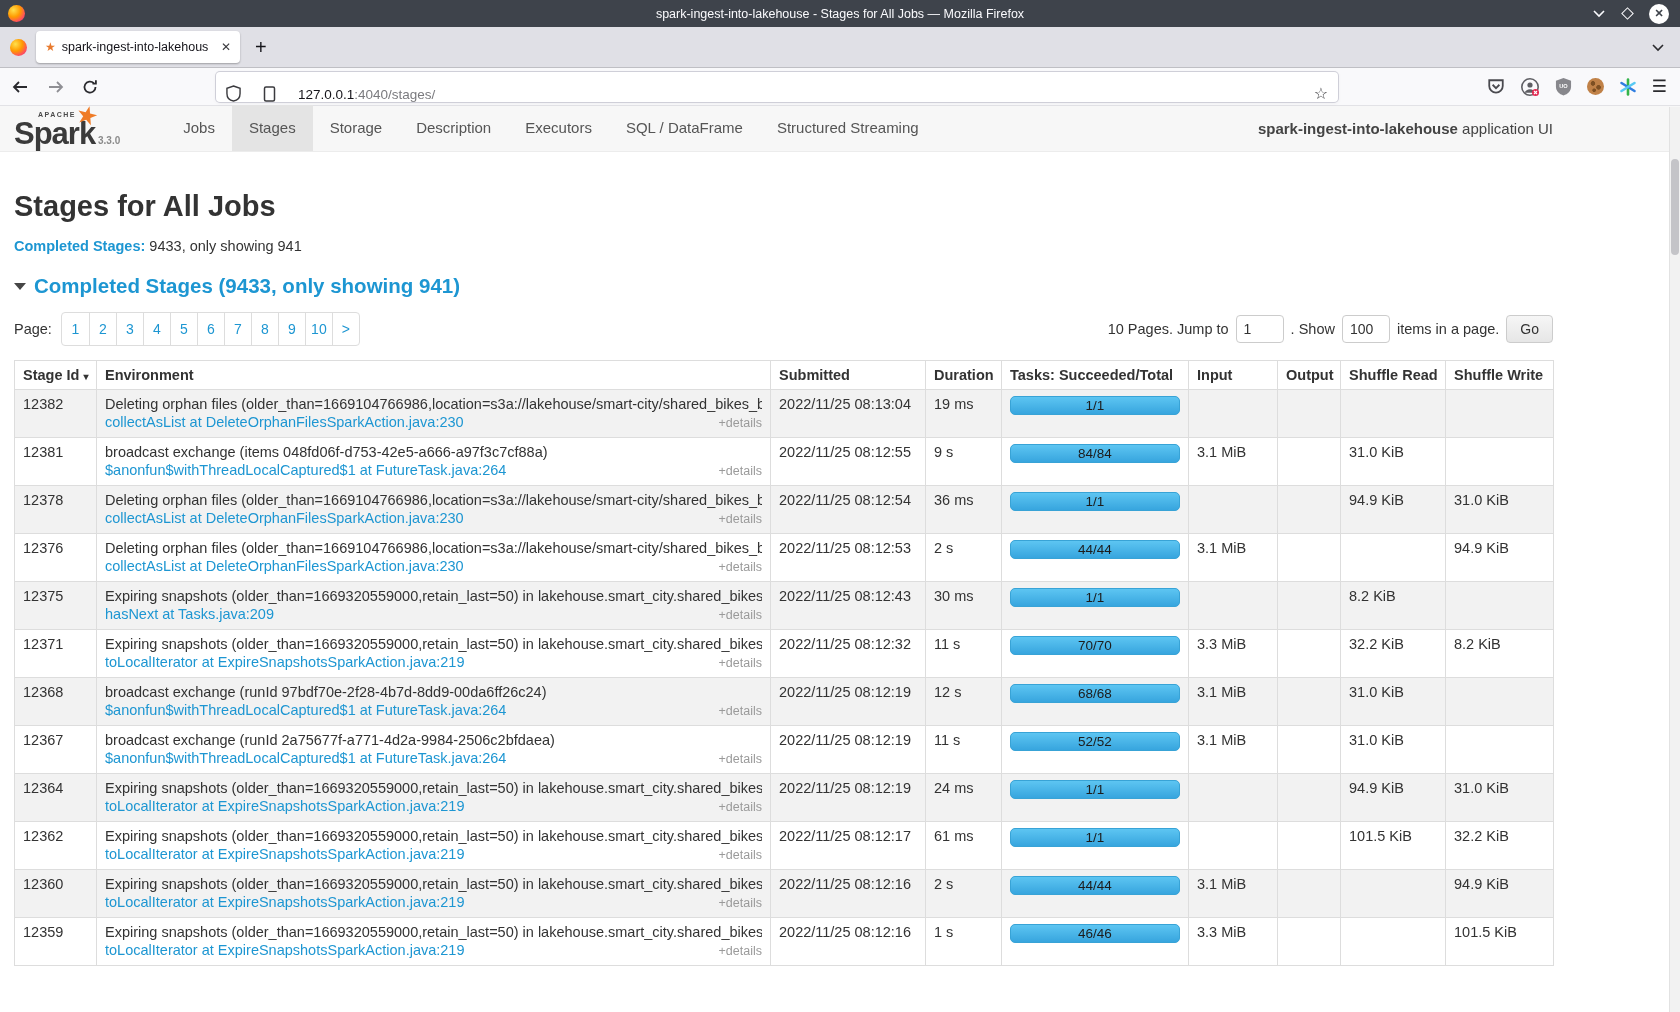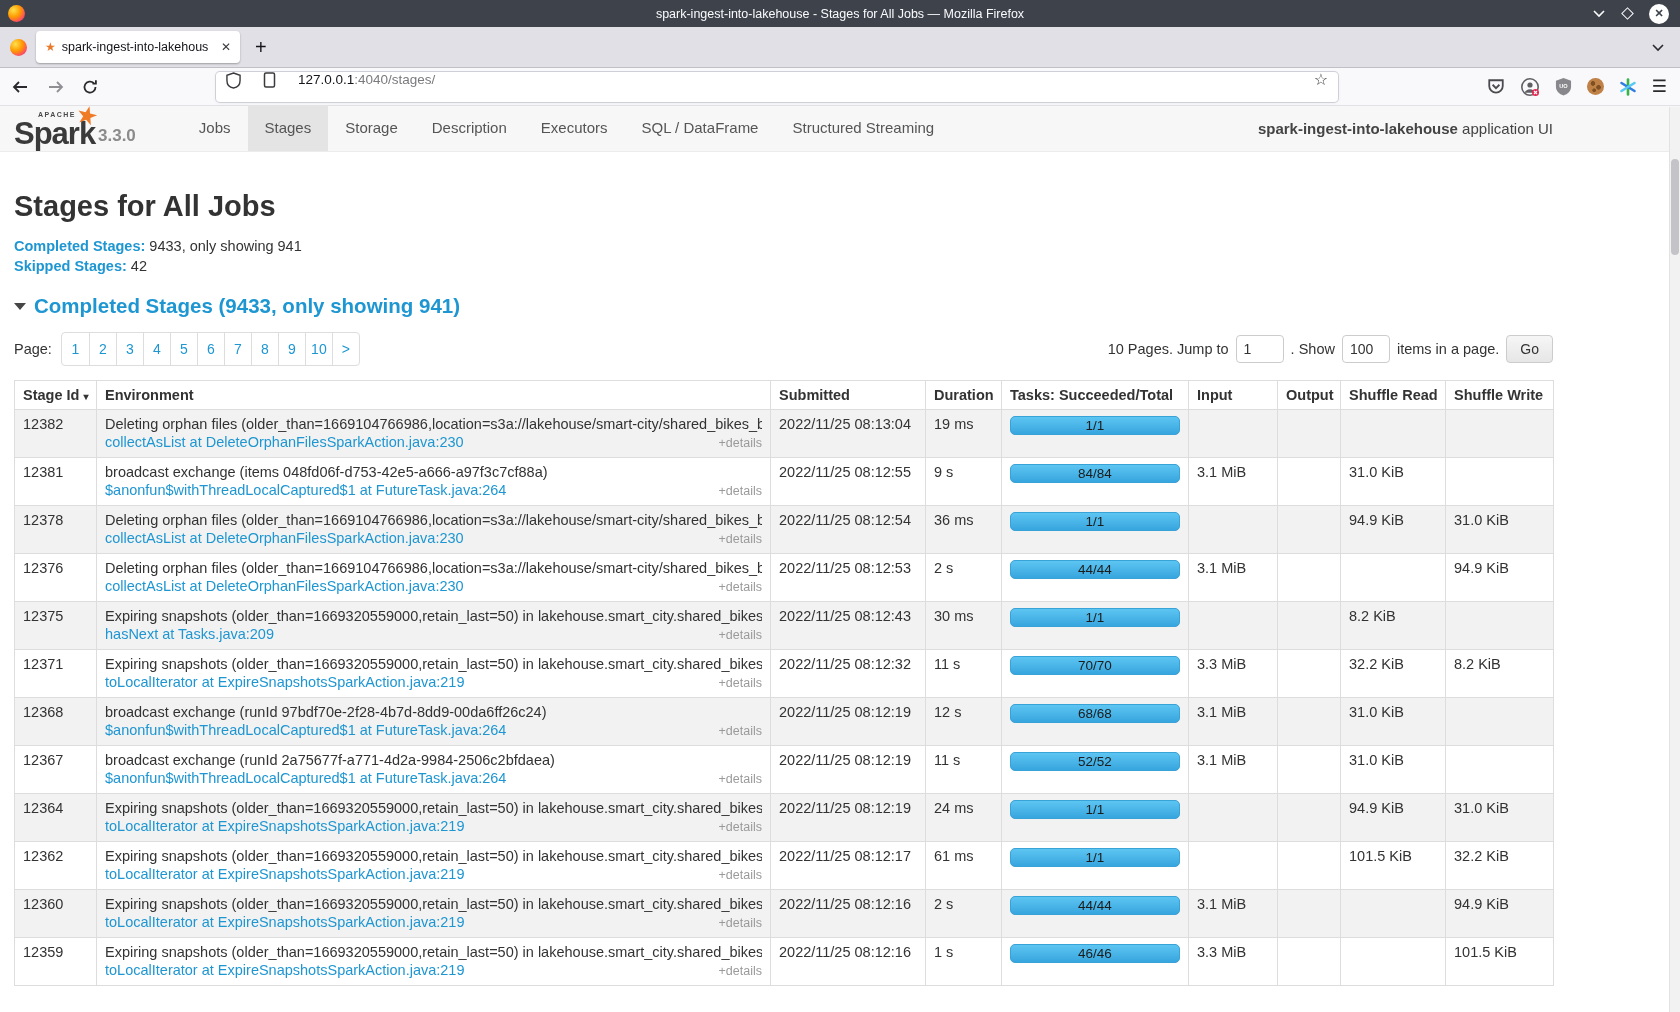--- a/index.html
+++ b/index.html
@@ -25,41 +25,41 @@
     font-size:12.5px; color:#15141a; }
   .favicon { color:#e87a2e; font-size:12px; line-height:1; }
   .tab-title { flex:1; white-space:nowrap; overflow:hidden; }
   .tab-close { color:#3a3a3e; font-size:12px; }
   .newtab { font-size:20px; color:#15141a; margin-left:15px; font-weight:400; }
   .tabs-chevron { margin-left:auto; margin-right:15px; }
   
   .navbar { height:38px; background:#f9f9fb; border-bottom:1px solid #e2e2e6; display:flex; align-items:center; }
   .nav-btn { width:28px; display:flex; justify-content:center; align-items:center; }
   .urlbar { margin-left:112px; width:1122px; height:30px; background:#fff; border-radius:4px;
-    box-shadow:0 0 0 1px #cfcfd8, 0 1px 4px rgba(0,0,0,.06); display:flex; align-items:flex-start;
+    box-shadow:0 0 0 1px #cfcfd8, 0 1px 4px rgba(0,0,0,.06); display:flex; align-items:flex-end;
     padding:0 10px; gap:22px; }
   .url-text { font-size:13.5px; color:#7a7a7e; flex:1; white-space:nowrap; }
   .url-host { color:#15141a; }
   .bookmark-star { font-size:16px; color:#3a3a3e; line-height:1; }
   .nav-right { margin-left:auto; display:flex; align-items:center; gap:15px; margin-right:13px; }
   .cookie { width:17px; height:17px; border-radius:50%;
     background:radial-gradient(circle at 35% 32%, #7d4f22 2px, rgba(0,0,0,0) 2.6px),
                radial-gradient(circle at 68% 55%, #7d4f22 2px, rgba(0,0,0,0) 2.6px),
                radial-gradient(circle at 42% 72%, #7d4f22 1.5px, rgba(0,0,0,0) 2.1px),
                #c08147; }
   .hamburger { font-size:17px; color:#2a2a2e; line-height:1; }
   
   .spark-header { height:46px; background:#f7f7f7; border-bottom:1px solid #ececec; }
   .spark-header-inner { width:1539px; margin-left:14px; height:100%; display:flex; align-items:stretch; }
   .spark-logo { display:flex; align-items:flex-end; margin-right:46px; padding-bottom:3px; }
   .logo-wrap { position:relative; width:76px; height:40px; }
   .logo-apache { position:absolute; top:3px; left:24px; font-size:7px; letter-spacing:1.5px; font-weight:bold; color:#4a4a4a; }
   .logo-spark { position:absolute; bottom:-4px; left:0; font-size:31px; font-weight:bold; color:#3a3a3a; letter-spacing:-1px; }
   .logo-star { position:absolute; top:-7px; right:-8px; color:#ef7b26; font-size:25px; transform:rotate(14deg); }
-  .logo-version { font-size:17px; font-weight:bold; color:#8b8b8b; margin:0 0 2px 8px; }
+  .logo-version { font-size:10px; font-weight:bold; color:#8b8b8b; margin:0 0 2px 8px; }
   .spark-tabs { display:flex; align-items:flex-end; }
   .spark-tab { line-height:46px; padding:0 17px; font-size:15px; color:#555; cursor:pointer; }
   .spark-tab.active { background:#e4e4e4; }
   .app-title { margin-left:auto; line-height:46px; font-size:15px; color:#444; }
   .app-title b { font-weight:bold; }
   
   .content { width:1539px; margin-left:14px; }
   .page-title { font-size:29px; font-weight:bold; color:#333; margin:38px 0 13px; }
   .summary-line { font-size:14.5px; color:#333; line-height:20px; }
   .summary-lbl { color:#1d96d2; font-weight:bold; }
@@ -197,23 +197,20 @@
       </div>
     <div class="app-title"><b>spark-ingest-into-lakehouse</b><span> application UI</span></div>
   </div>
 </div>
 
 <div class="content">
   <div class="page-title">Stages for All Jobs</div>
 
   <div class="summary-line">
     <a class="summary-lbl" style="text-decoration:none">Completed Stages:</a><span> 9433, only showing 941</span>
-  </div>
-  <div class="summary-line">
-    <a class="summary-lbl" style="text-decoration:none">Skipped Stages:</a><span> 42</span>
   </div>
 
   <div class="section-head">
     <span class="tri"></span>
     <span>Completed Stages (9433, only showing 941)</span>
   </div>
 
   <div class="pagerow">
     <span class="page-label">Page:</span>
     <div class="page-group">

